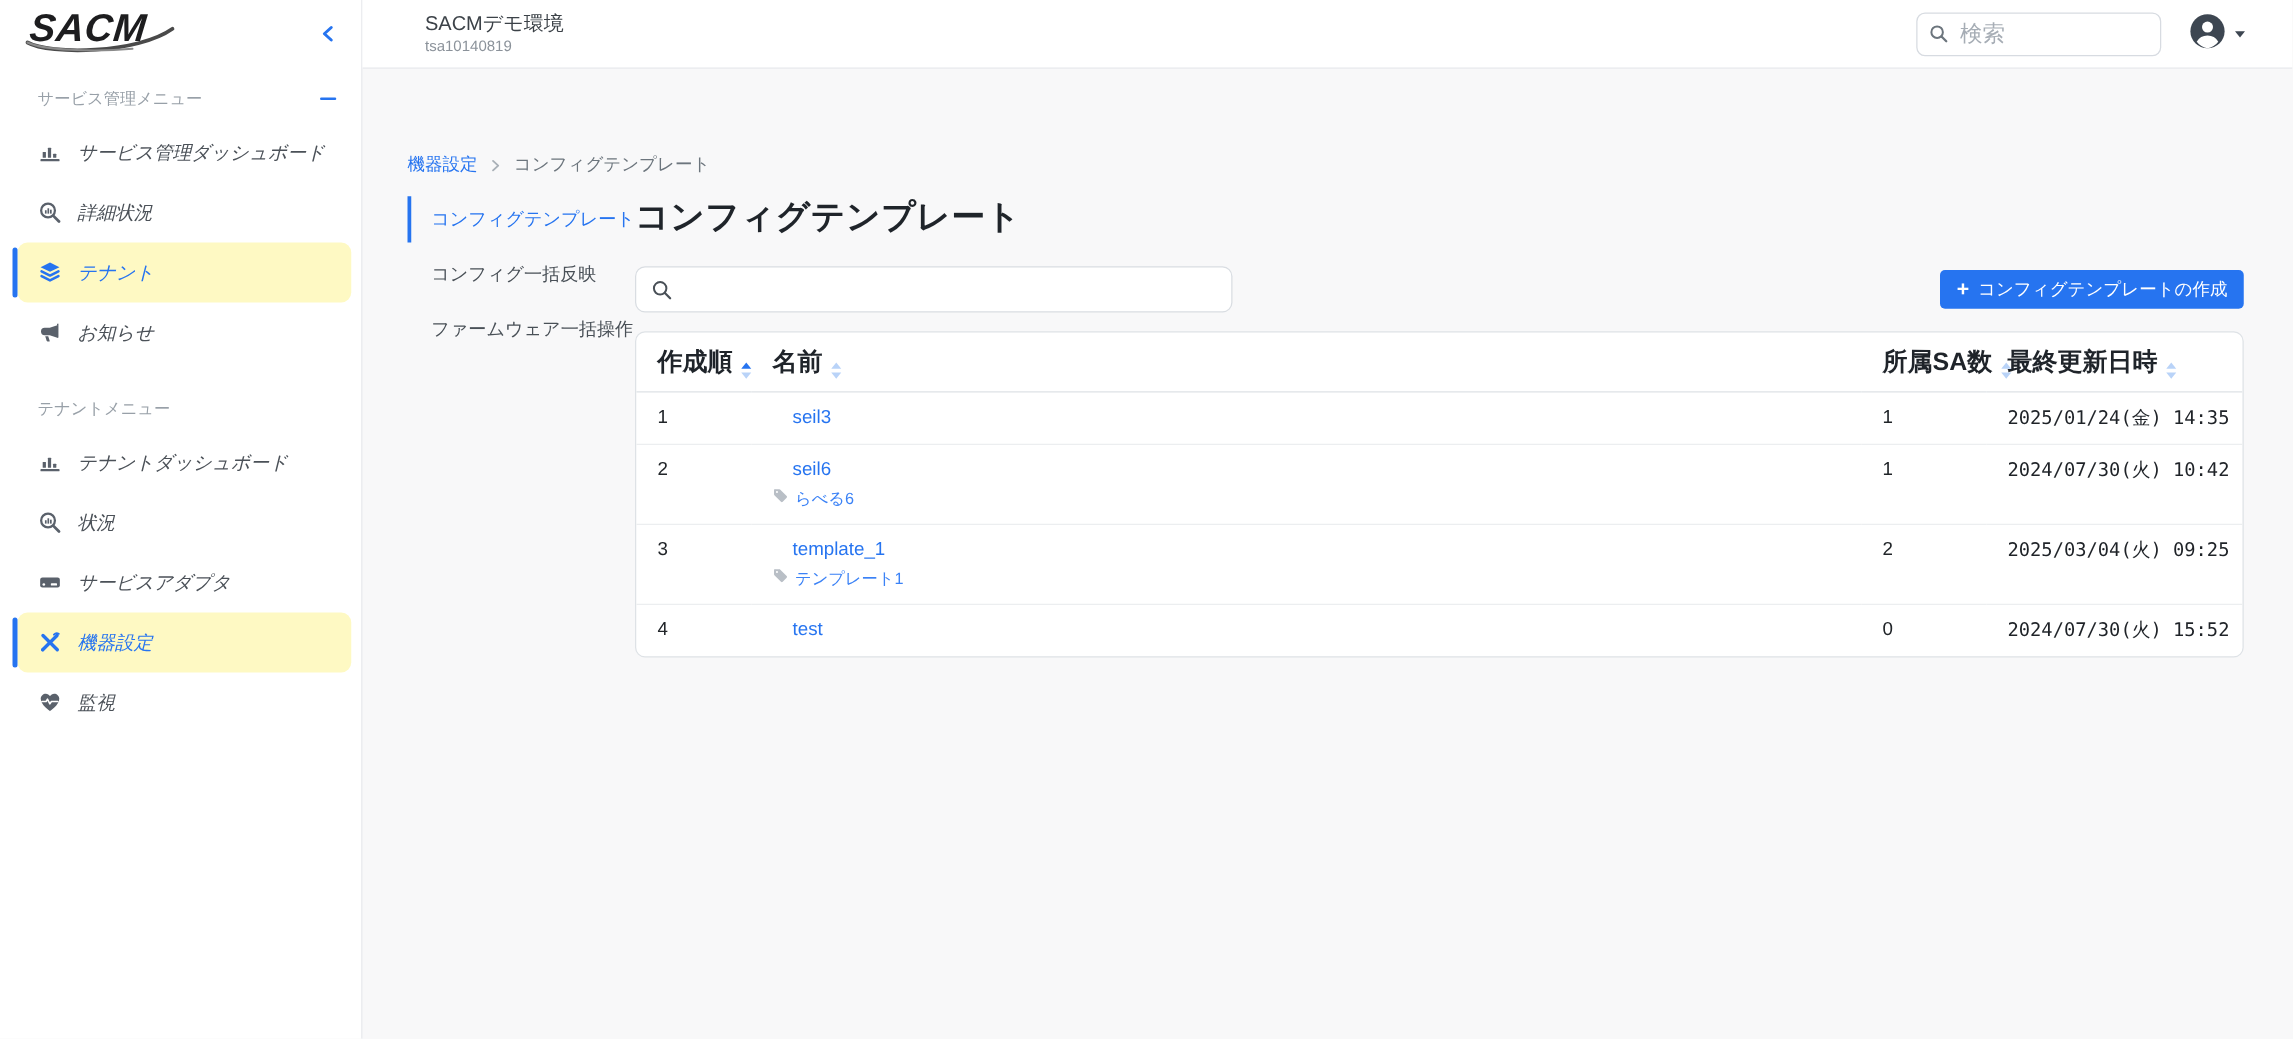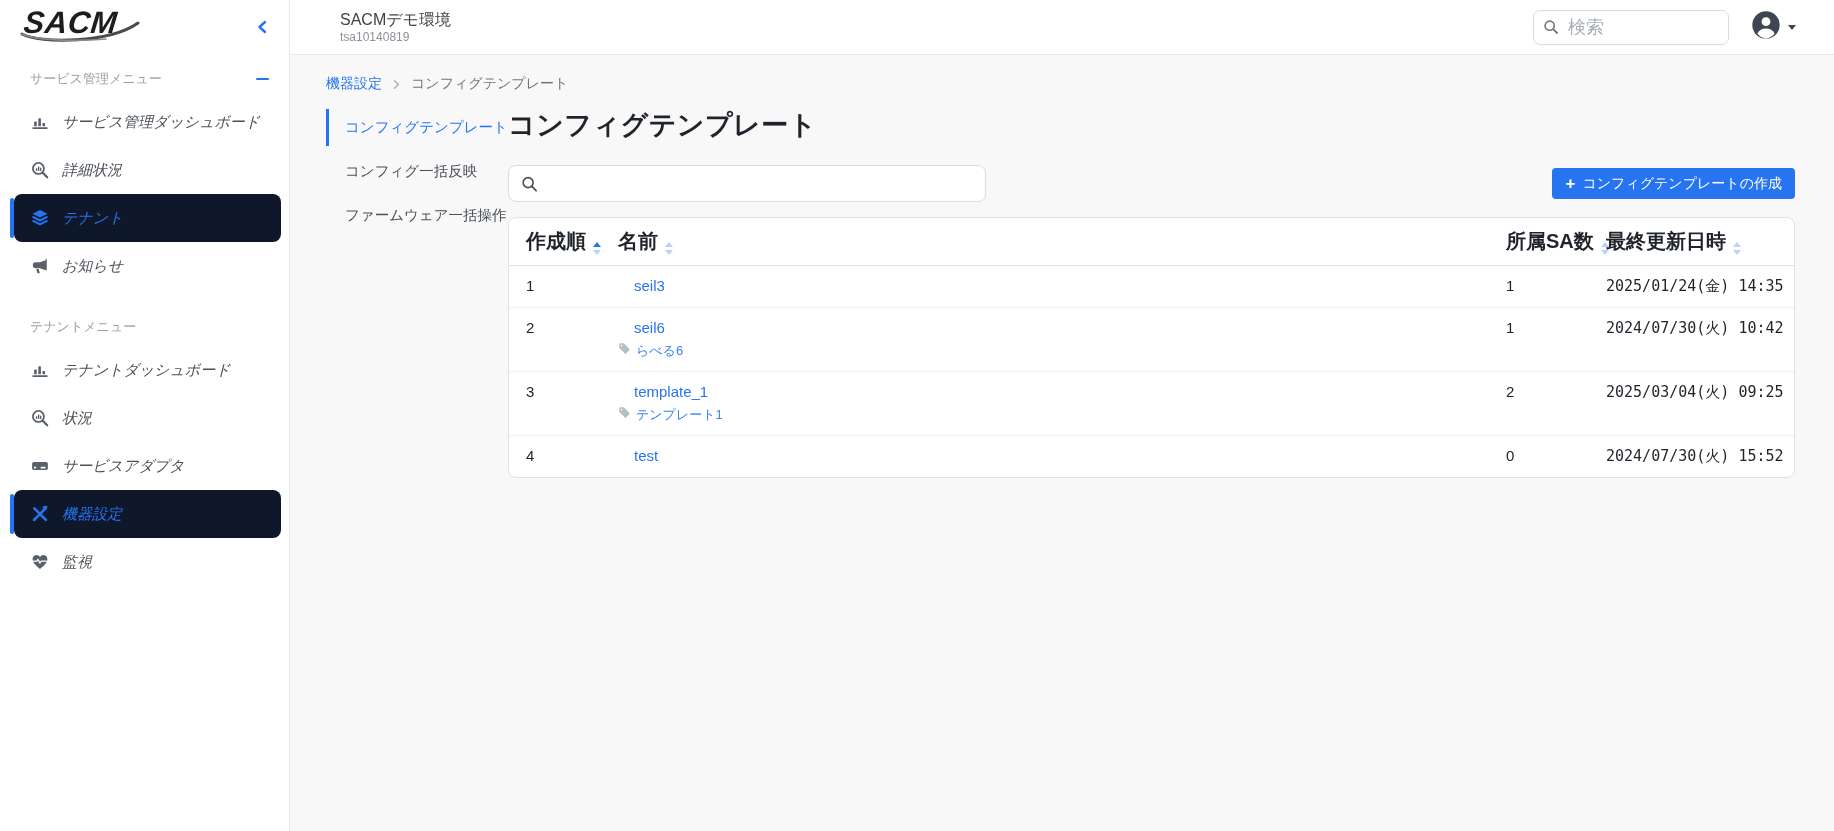--- a/index.html
+++ b/index.html
@@ -7,27 +7,27 @@
   body { font-family:"Liberation Sans", sans-serif; display:flex; background:#f8f8f9; color:#212529; }
 
   
   .sidebar { width:290px; min-width:290px; background:#fff; border-right:1px solid #e6e8ec; height:831px; }
   .sidebar-head { height:56px; display:flex; align-items:center; justify-content:space-between; padding:0 18px 0 14px; }
   .collapse-btn { background:none; border:none; cursor:pointer; display:flex; align-items:center; }
   .side-section-label { display:flex; align-items:center; justify-content:space-between; padding:14px 20px 10px 30px; font-size:13px; color:#98a0a8; }
   .minus-bar { width:13px; height:2.5px; background:#2674f0; border-radius:2px; display:inline-block; cursor:pointer; }
   .side-item { height:48px; display:flex; align-items:center; gap:13px; padding-left:30px; font-size:15px; color:#4b5158; cursor:pointer; position:relative; margin:0 4px 0 0;font-style:italic; }
   .side-item .s-icon { width:19px; height:19px; display:flex; align-items:center; justify-content:center; color:#5a616b; }
-  .side-item.active { background:#0f172a; color:#2674f0; border-radius:8px; margin:0 8px 0 14px; padding-left:16px; }
+  .side-item.active { background:#fef9c3; color:#2674f0; border-radius:8px; margin:0 8px 0 14px; padding-left:16px; }
   .side-item.active .s-icon { color:#2674f0; }
   .side-item.active::before { content:""; position:absolute; left:-4px; top:4px; bottom:4px; width:4px; border-radius:4px; background:#2674f0; }
   .side-gap { height:14px; }
 
   
-  .right-col { flex:1; display:flex; flex-direction:column; height:831px; }
+  .right-col { flex:1; display:flex; flex-direction:column; height:831px;gap:48px; }
   .topbar { height:55px; background:#fff; border-bottom:1px solid #e6e8ec; display:flex; align-items:center; padding:0 38px 0 50px; }
   .env-block { line-height:1.25; }
   .env-name { font-size:16px; color:#3c4248; }
   .env-id { font-size:12px; color:#8b929a; }
   .topbar-right { margin-left:auto; display:flex; align-items:center; gap:22px; }
   .top-search { position:relative; }
   .top-search input { width:196px; height:35px; border:1px solid #d7dbe1; border-radius:7px; padding:0 10px 0 34px; font-size:18px; color:#343a40; outline:none; font-family:"Liberation Sans",sans-serif; background:#fff; }
   .top-search input::placeholder { color:#a6adb5; }
   .top-search .mag { position:absolute; left:10px; top:50%; transform:translateY(-50%); color:#6c757d; display:flex; }
   .user-menu { display:flex; align-items:center; gap:7px; cursor:pointer; }

